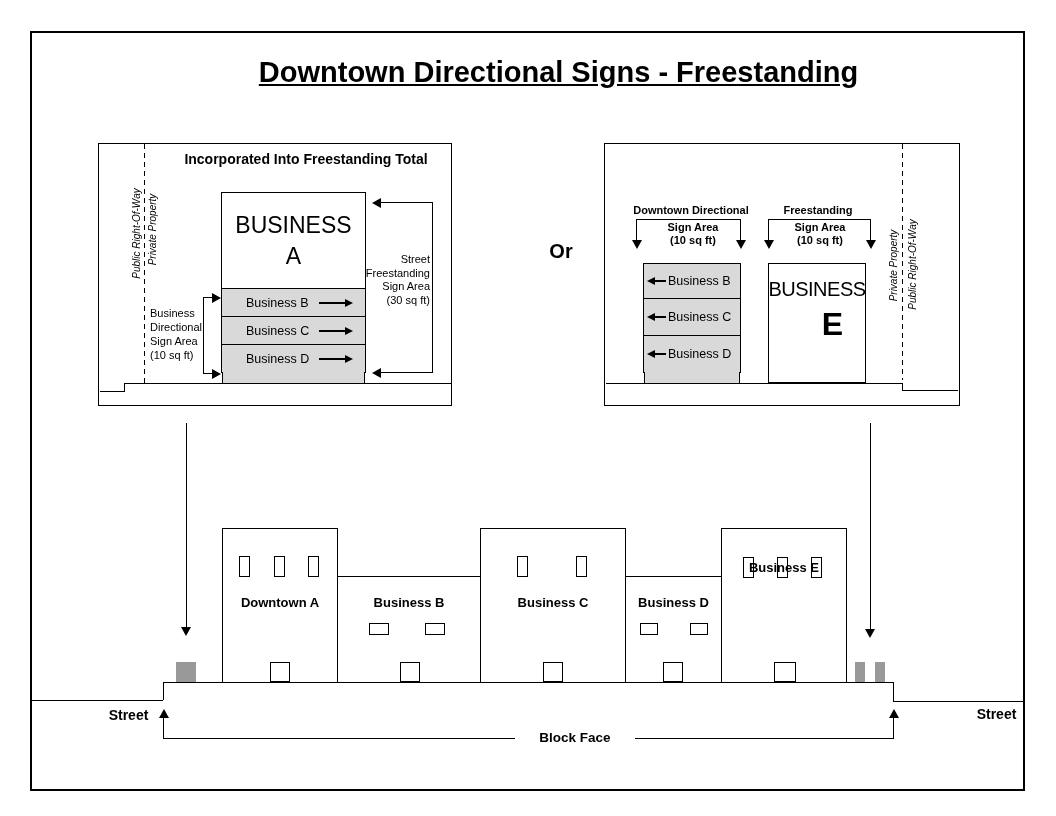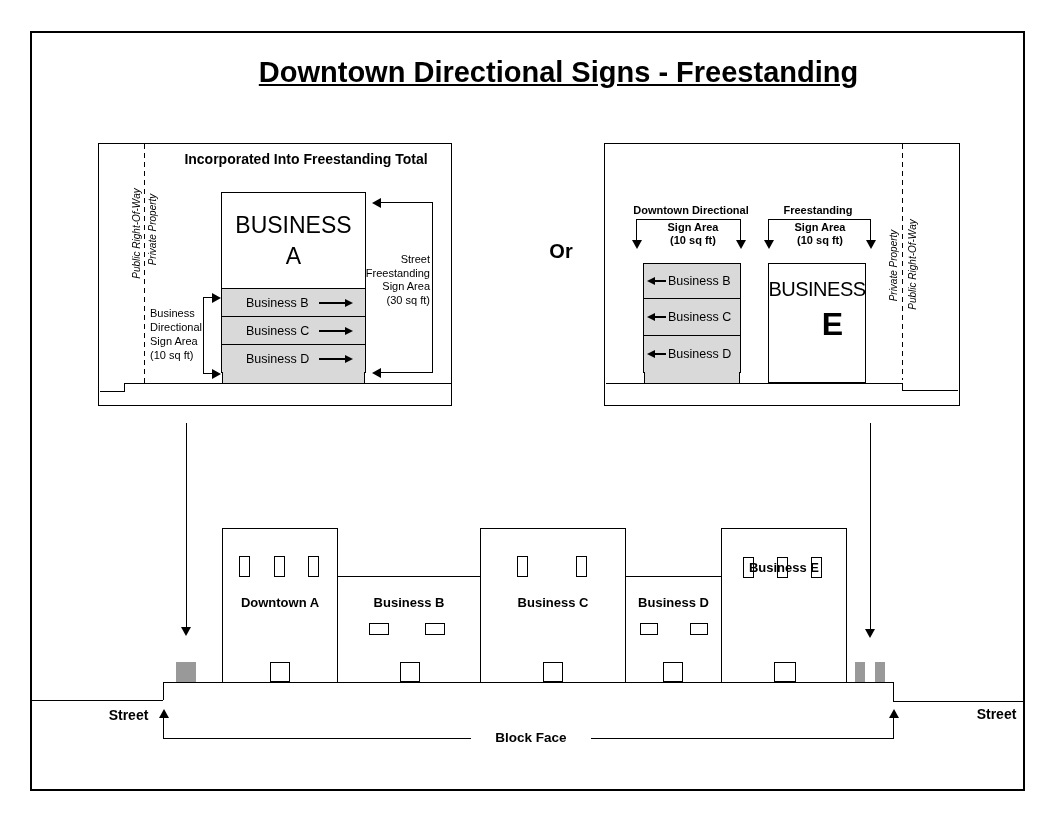--- a/index.html
+++ b/index.html
@@ -222,15 +222,15 @@
   <div class="abs" style="left:875px;top:662px;width:10px;height:20px;background:#999999;"></div>
 
   <div class="txt ctr b" style="left:60px;top:707px;width:75px;font-size:14px;">Street</div>
   <div class="txt ctr b" style="left:928px;top:706px;width:75px;font-size:14px;">Street</div>
 
   <div class="vl" style="left:163px;top:717px;height:22px;"></div>
   <div class="tri tri-up" style="left:159px;top:709px;"></div>
   <div class="vl" style="left:893px;top:717px;height:22px;"></div>
   <div class="tri tri-up" style="left:889px;top:709px;"></div>
   <div class="hl" style="left:163px;top:738px;width:731px;"></div>
-  <div class="txt ctr b" style="left:440px;top:730px;width:120px;font-size:13.5px;background:#fff;">Block Face</div>
+  <div class="txt ctr b" style="left:484px;top:730px;width:120px;font-size:13.5px;background:#fff;">Block Face</div>
 
 </div>
 
 </body></html>

